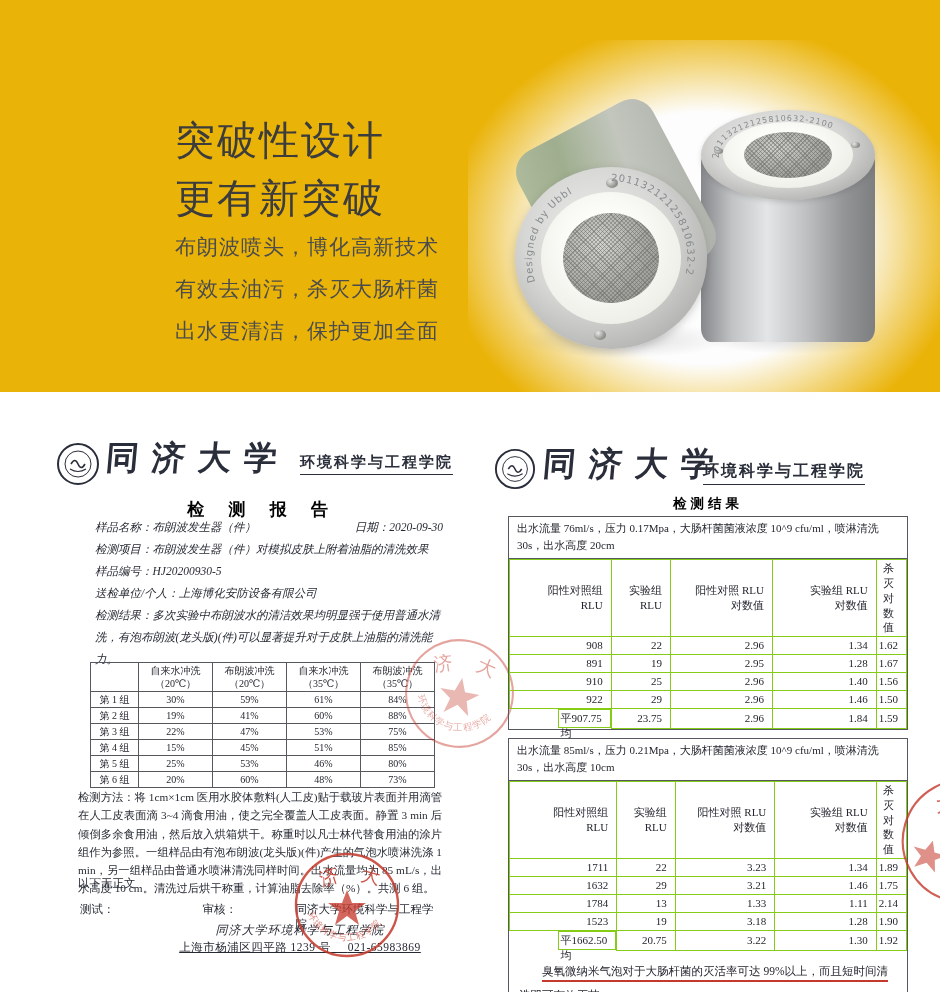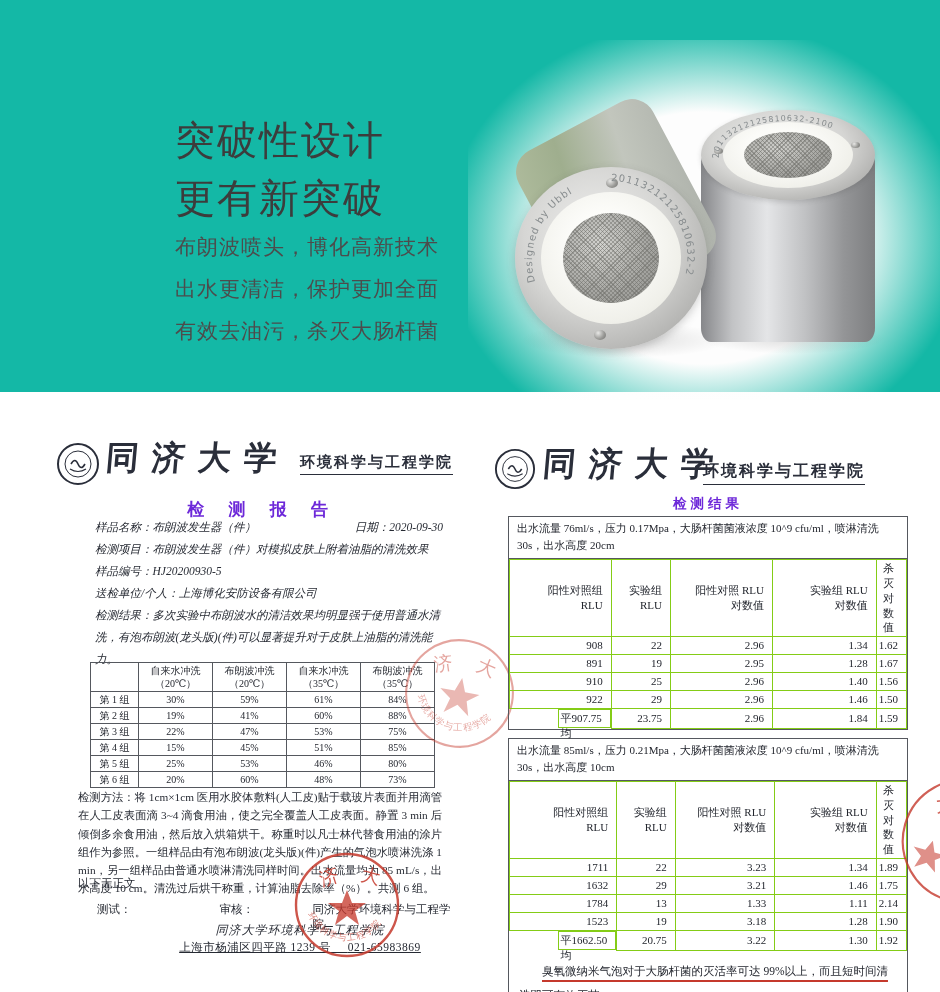--- a/index.html
+++ b/index.html
@@ -1,20 +1,20 @@
 <!DOCTYPE html>
 <html><head>
 <meta charset="utf-8">
 <style>
   html,body{margin:0;padding:0;}
   body{width:940px;height:992px;background:#ffffff;font-family:"Liberation Serif","DejaVu Serif",serif;color:#2c2f36;}
   #stage{position:relative;width:940px;height:992px;overflow:hidden;background:#ffffff;}
 
   
-  .hero{position:absolute;left:0;top:0;width:940px;height:392px;background:#14b8a6;}
+  .hero{position:absolute;left:0;top:0;width:940px;height:392px;background:#eab308;}
   .hero-glow{position:absolute;left:468px;top:40px;width:472px;height:360px;
     background:radial-gradient(ellipse at 50% 55%, #fdfdfd 45%, rgba(253,253,253,0) 78%);}
   .hero-title{position:absolute;left:175px;top:112px;font-size:40px;line-height:1.45;color:#3c3c3c;letter-spacing:2px;font-weight:500;}
   .hero-desc{position:absolute;left:175px;top:226px;font-size:21px;line-height:2.0;color:#4c4c4c;letter-spacing:1px;}
 
   
   .shadow{position:absolute;border-radius:50%;background:radial-gradient(ellipse,rgba(60,60,60,.16),rgba(60,60,60,0) 70%);}
   .cylL-body{position:absolute;left:540px;top:116px;width:152px;height:176px;border-radius:24px;
     transform:rotate(-28deg);
     background:linear-gradient(100deg,#aebb9c 0%,#9fae8e 28%,#c2c6bd 62%,#aeb2ab 100%);}
@@ -42,21 +42,21 @@
       radial-gradient(ellipse at 38% 35%, #d0d0cc, #a3a39f 60%, #8f8f8b 100%);}
   .screw{position:absolute;border-radius:50%;background:radial-gradient(circle at 35% 30%, #e8e8e6, #9b9b98 55%, #6f6f6c);}
   .engrave{position:absolute;pointer-events:none;}
   .engrave text{fill:#878c8e;font-family:"DejaVu Sans",sans-serif;}
 
   
   .doc-text{position:absolute;color:#262a33;}
   .uni-name{font-size:33px;font-weight:700;letter-spacing:13px;transform:skewX(-5deg);color:#2a2e3a;}
   .college{font-size:15px;font-weight:700;letter-spacing:2px;border-bottom:1.6px solid #2a2e3a;padding-bottom:2px;color:#2a2e3a;}
   .seal-logo{position:absolute;}
-  .doc-title{letter-spacing:10px;font-weight:600;text-align:center;color:#6d28d9;}
+  .doc-title{letter-spacing:10px;font-weight:600;text-align:center;color:#000000;}
 
   .info{font-size:11.5px;line-height:1.92;width:348px;}
   .info-row1{display:flex;justify-content:space-between;}
 
   table{border-collapse:collapse;}
   .gtable{width:345px;font-size:10px;color:#23262e;}
   .gtable th,.gtable td{border:1px solid #55585e;text-align:center;padding:1px 2px;white-space:pre-line;line-height:1.3;}
   .gtable td{height:13px;}
   .gtable th{font-weight:400;}
 
@@ -87,22 +87,22 @@
 
   <div class="hero">
     <div class="hero-glow"></div>
 
     <div class="hero-title">
       <div>突破性设计</div>
       <div>更有新突破</div>
     </div>
     <div class="hero-desc">
       <div>布朗波喷头，博化高新技术</div>
+      <div>有效去油污，杀灭大肠杆菌</div>
       <div>出水更清洁，保护更加全面</div>
-      <div>有效去油污，杀灭大肠杆菌</div>
     </div>
 
     <div>
       <div class="shadow" style="left:520px;top:322px;width:210px;height:36px;"></div>
       <div class="shadow" style="left:700px;top:324px;width:185px;height:30px;"></div>
 
       <div class="cylR-body"></div>
       <div class="cylR-top"></div>
       <div class="cylR-white"></div>
       <div class="cylR-mesh"></div>
@@ -218,21 +218,21 @@
             <td>60%</td>
             <td>48%</td>
             <td>73%</td>
           </tr>
         </tbody>
       </table>
 
     <div class="doc-text method" style="left:78px;top:788px;">检测方法：将 1cm×1cm 医用水胶体敷料(人工皮)贴于载玻片表面并用滴管在人工皮表面滴 3~4 滴食用油，使之完全覆盖人工皮表面。静置 3 min 后倾倒多余食用油，然后放入烘箱烘干。称重时以凡士林代替食用油的涂片组作为参照。一组样品由有泡布朗波(龙头版)(件)产生的气泡水喷淋洗涤 1 min，另一组样品由普通水喷淋清洗同样时间。出水流量均为 85 mL/s，出水高度 10 cm。清洗过后烘干称重，计算油脂去除率（%）。共测 6 组。</div>
     <div class="doc-text" style="left:78px;top:876px;font-size:11.5px;">以下无正文</div>
 
-    <div class="doc-text footer-row" style="left:97px;top:902px;">
+    <div class="doc-text footer-row" style="left:80px;top:902px;">
       <span style="width:125px;">测试：</span>
       <span style="width:95px;">审核：</span>
       <span>同济大学环境科学与工程学院</span>
     </div>
     <div class="doc-text footer-center" style="left:130px;top:922px;">同济大学环境科学与工程学院</div>
     <div class="doc-text addr" style="left:130px;top:940px;">
       <span>上海市杨浦区四平路 1239 号</span>&nbsp;&nbsp;&nbsp;&nbsp;
       <span>021-65983869</span>
     </div>
 

